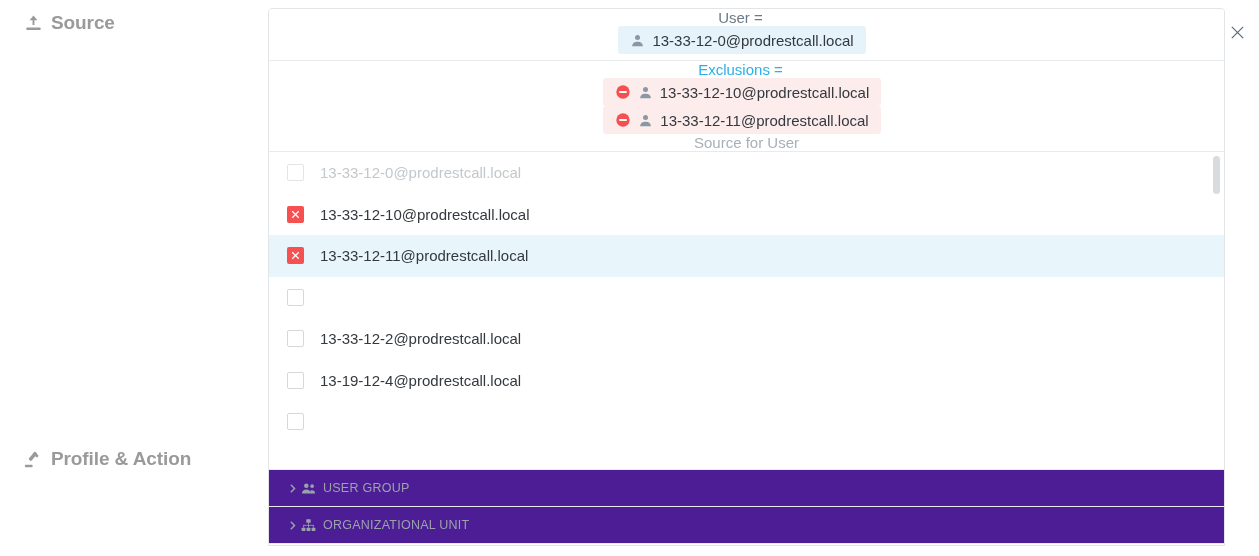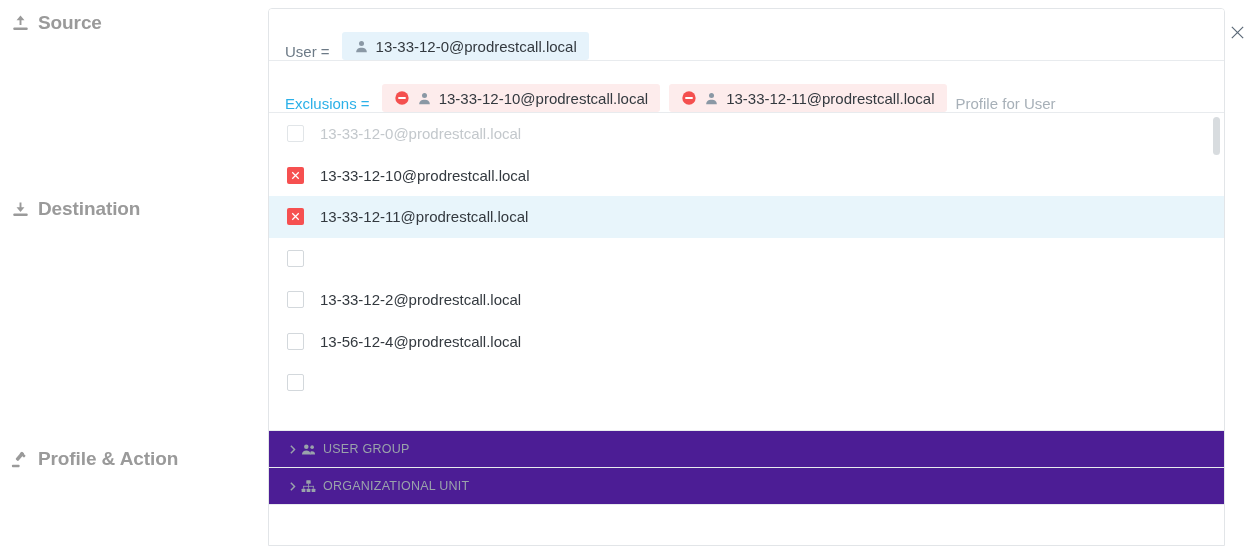--- a/index.html
+++ b/index.html
@@ -11,21 +11,21 @@
     height: 556px;
     background: #ffffff;
     font-family: "Liberation Sans", sans-serif;
     overflow: hidden;
     position: relative;
   }
 
   
   .sidebar {
     position: absolute;
-    left: 0; top: 0;
+    left: 13px; top: 0;
     width: 268px; height: 556px;
     background: #ffffff;
   }
   .step {
     position: absolute;
     left: 11px;
     display: flex;
     align-items: center;
     gap: 8px;
     color: #9a9a9a;
@@ -55,26 +55,27 @@
     border: 1px solid #e2e5e8;
     border-top-left-radius: 4px;
     border-top-right-radius: 4px;
     box-sizing: border-box;
     overflow: hidden;
   }
 
   
   .query-row {
     display: flex;
-    align-items: flex-end;
+    align-items: center;
     min-height: 52px;
     padding: 0 16px;
     box-sizing: border-box;
     border-bottom: 1px solid #e8ebee;
     background: #fff;
+    flex-direction: column;
   }
   .query-label {
     font-size: 15px;
     color: #6c7a86;
     margin-right: 12px;
     white-space: nowrap;
   }
   .query-label.accent { color: #2bb0e8; }
 
   .chip {
@@ -214,29 +215,20 @@
   <div class="step step-source">
     <span class="step-icon">
       <svg viewBox="0 0 24 24">
           <path d="M12 2 L17 8 H13.2 V14 H10.8 V8 H7 Z"></path>
           <rect x="3" y="17" width="18" height="3.2" rx="1"></rect>
         </svg>
     </span>
     <span>Source</span>
   </div>
 
-  <div class="step step-destination">
-    <span class="step-icon">
-      <svg viewBox="0 0 24 24">
-          <path d="M12 15 L7 9 H10.8 V3 H13.2 V9 H17 Z"></path>
-          <rect x="3" y="17" width="18" height="3.2" rx="1"></rect>
-        </svg>
-    </span>
-    <span>Destination</span>
-  </div>
 
   <div class="step step-profile">
     <span class="step-icon">
       <svg viewBox="0 0 24 24">
         <rect x="9" y="1.6" width="4.4" height="12.5" rx="1.2" transform="rotate(40 11 8)"></rect>
         <rect x="13.5" y="2.4" width="3.3" height="7.6" rx="1" transform="rotate(130 15 6)"></rect>
         <rect x="1.2" y="18.5" width="9.6" height="3.2" rx="1"></rect>
       </svg>
     </span>
     <span>Profile &amp; Action</span>
@@ -293,21 +285,21 @@
       </span>
       <span class="chip-user-icon">
         <svg viewBox="0 0 24 24">
             <circle cx="12" cy="7" r="4"></circle>
             <path d="M3.5 21c0-4.7 3.8-7 8.5-7s8.5 2.3 8.5 7z"></path>
           </svg>
       </span>
       <span>13-33-12-11@prodrestcall.local</span>
     </span>
 
-    <span class="search-placeholder">Profile for User</span>
+    <span class="search-placeholder">Source for User</span>
   </div>
 
 
   <div class="list-wrap">
 
     <div class="list-row disabled">
       <span class="cbox faded"></span>
       <span>13-33-12-0@prodrestcall.local</span>
     </div>
 
@@ -334,21 +326,21 @@
     </div>
 
     <div class="list-row">
       <span class="cbox"></span>
       <span>13-33-12-2@prodrestcall.local</span>
     </div>
 
 
     <div class="list-row">
       <span class="cbox"></span>
-      <span>13-56-12-4@prodrestcall.local</span>
+      <span>13-19-12-4@prodrestcall.local</span>
     </div>
 
     <div class="list-row">
       <span class="cbox"></span>
     </div>
 
     <div class="scrolltrack">
       <div class="scrollthumb"></div>
     </div>
   </div>

